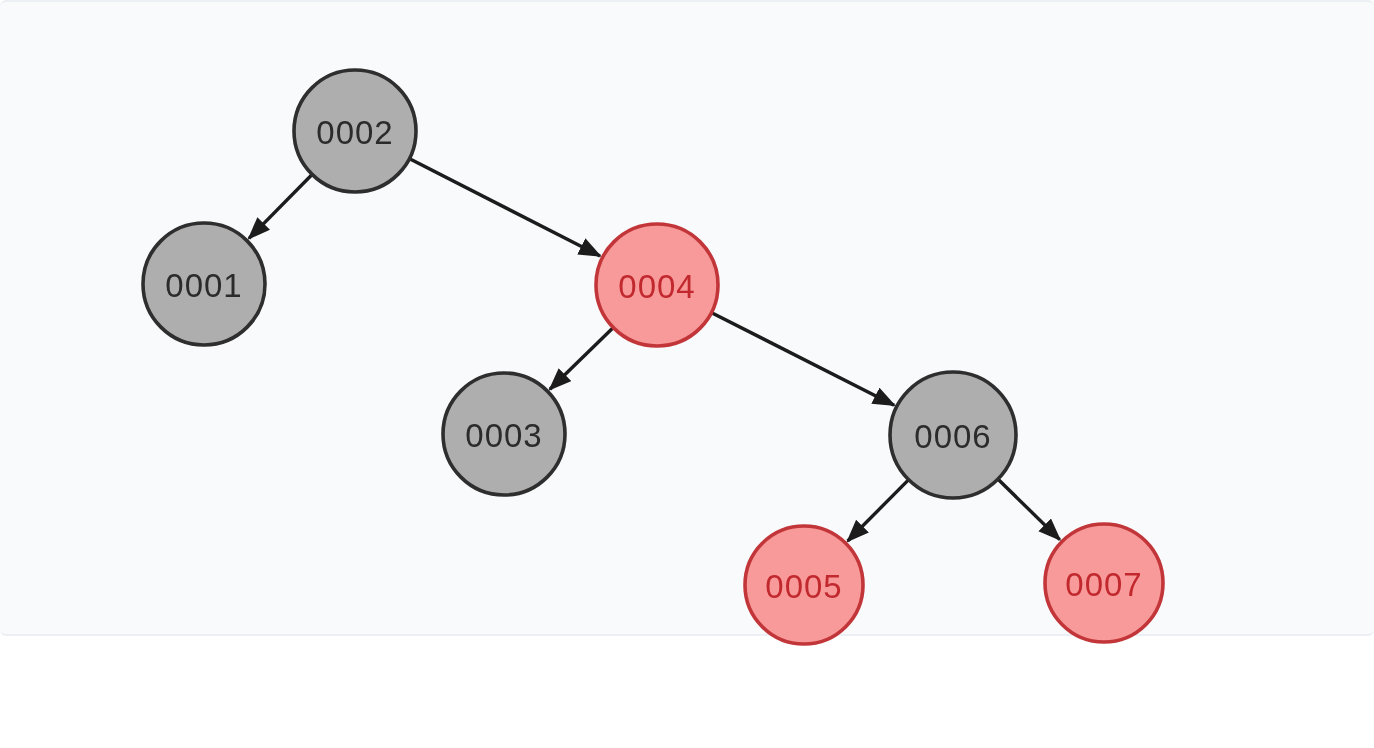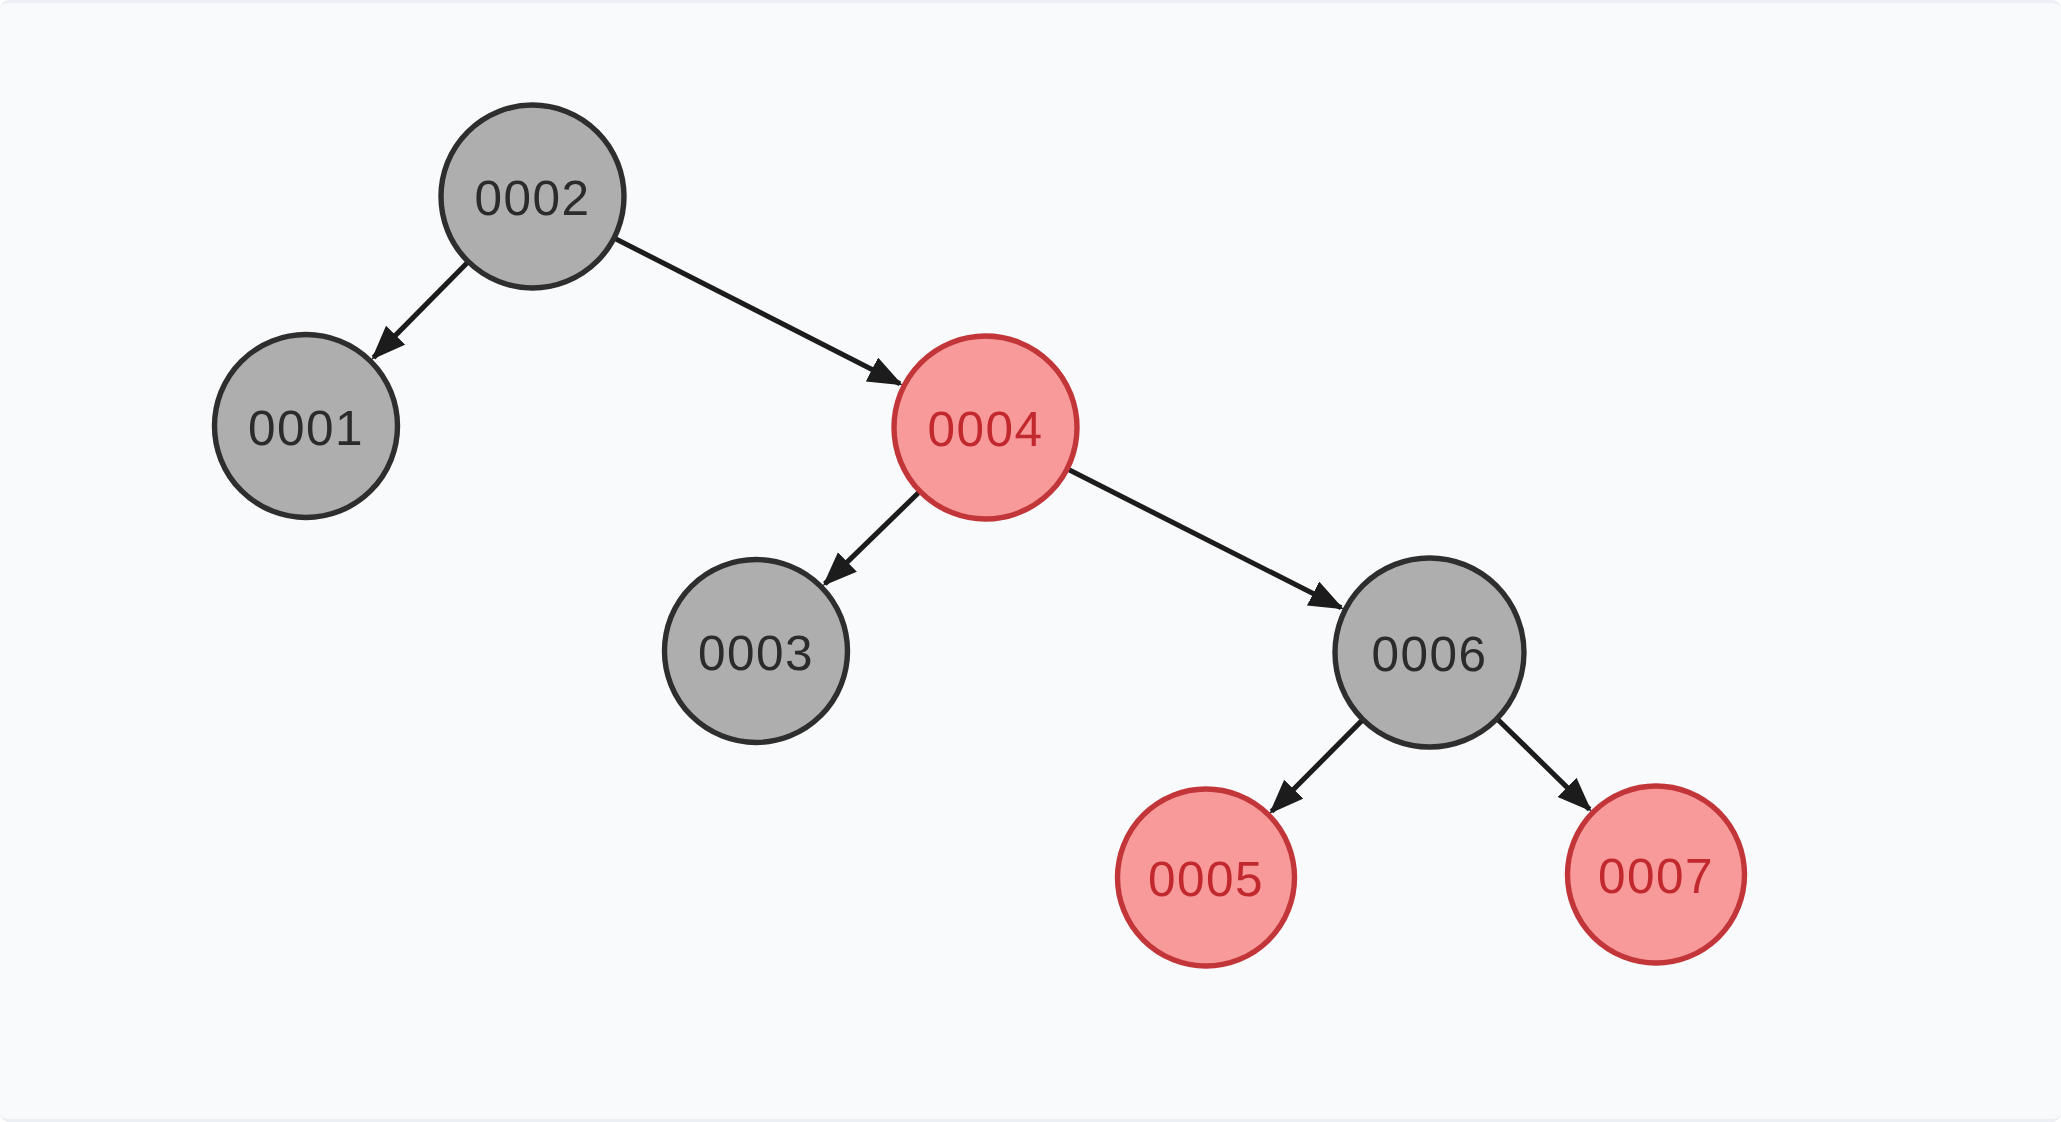--- a/index.html
+++ b/index.html
@@ -9,21 +9,21 @@
     height: 748px;
     overflow: hidden;
     background: #ffffff;
     font-family: "Liberation Sans", "DejaVu Sans", sans-serif;
   }
   .stage {
     position: absolute;
     left: 0;
     top: 0;
     width: 1374px;
-    height: 748px;
+    height: 636px;
     background: #f8fafc;
     border-top: 2px solid #eceff3;
     border-bottom: 2px solid #eceff3;
     box-sizing: border-box;
     border-radius: 6px;
   }
   svg.tree {
     position: absolute;
     left: 0;
     top: 0;

